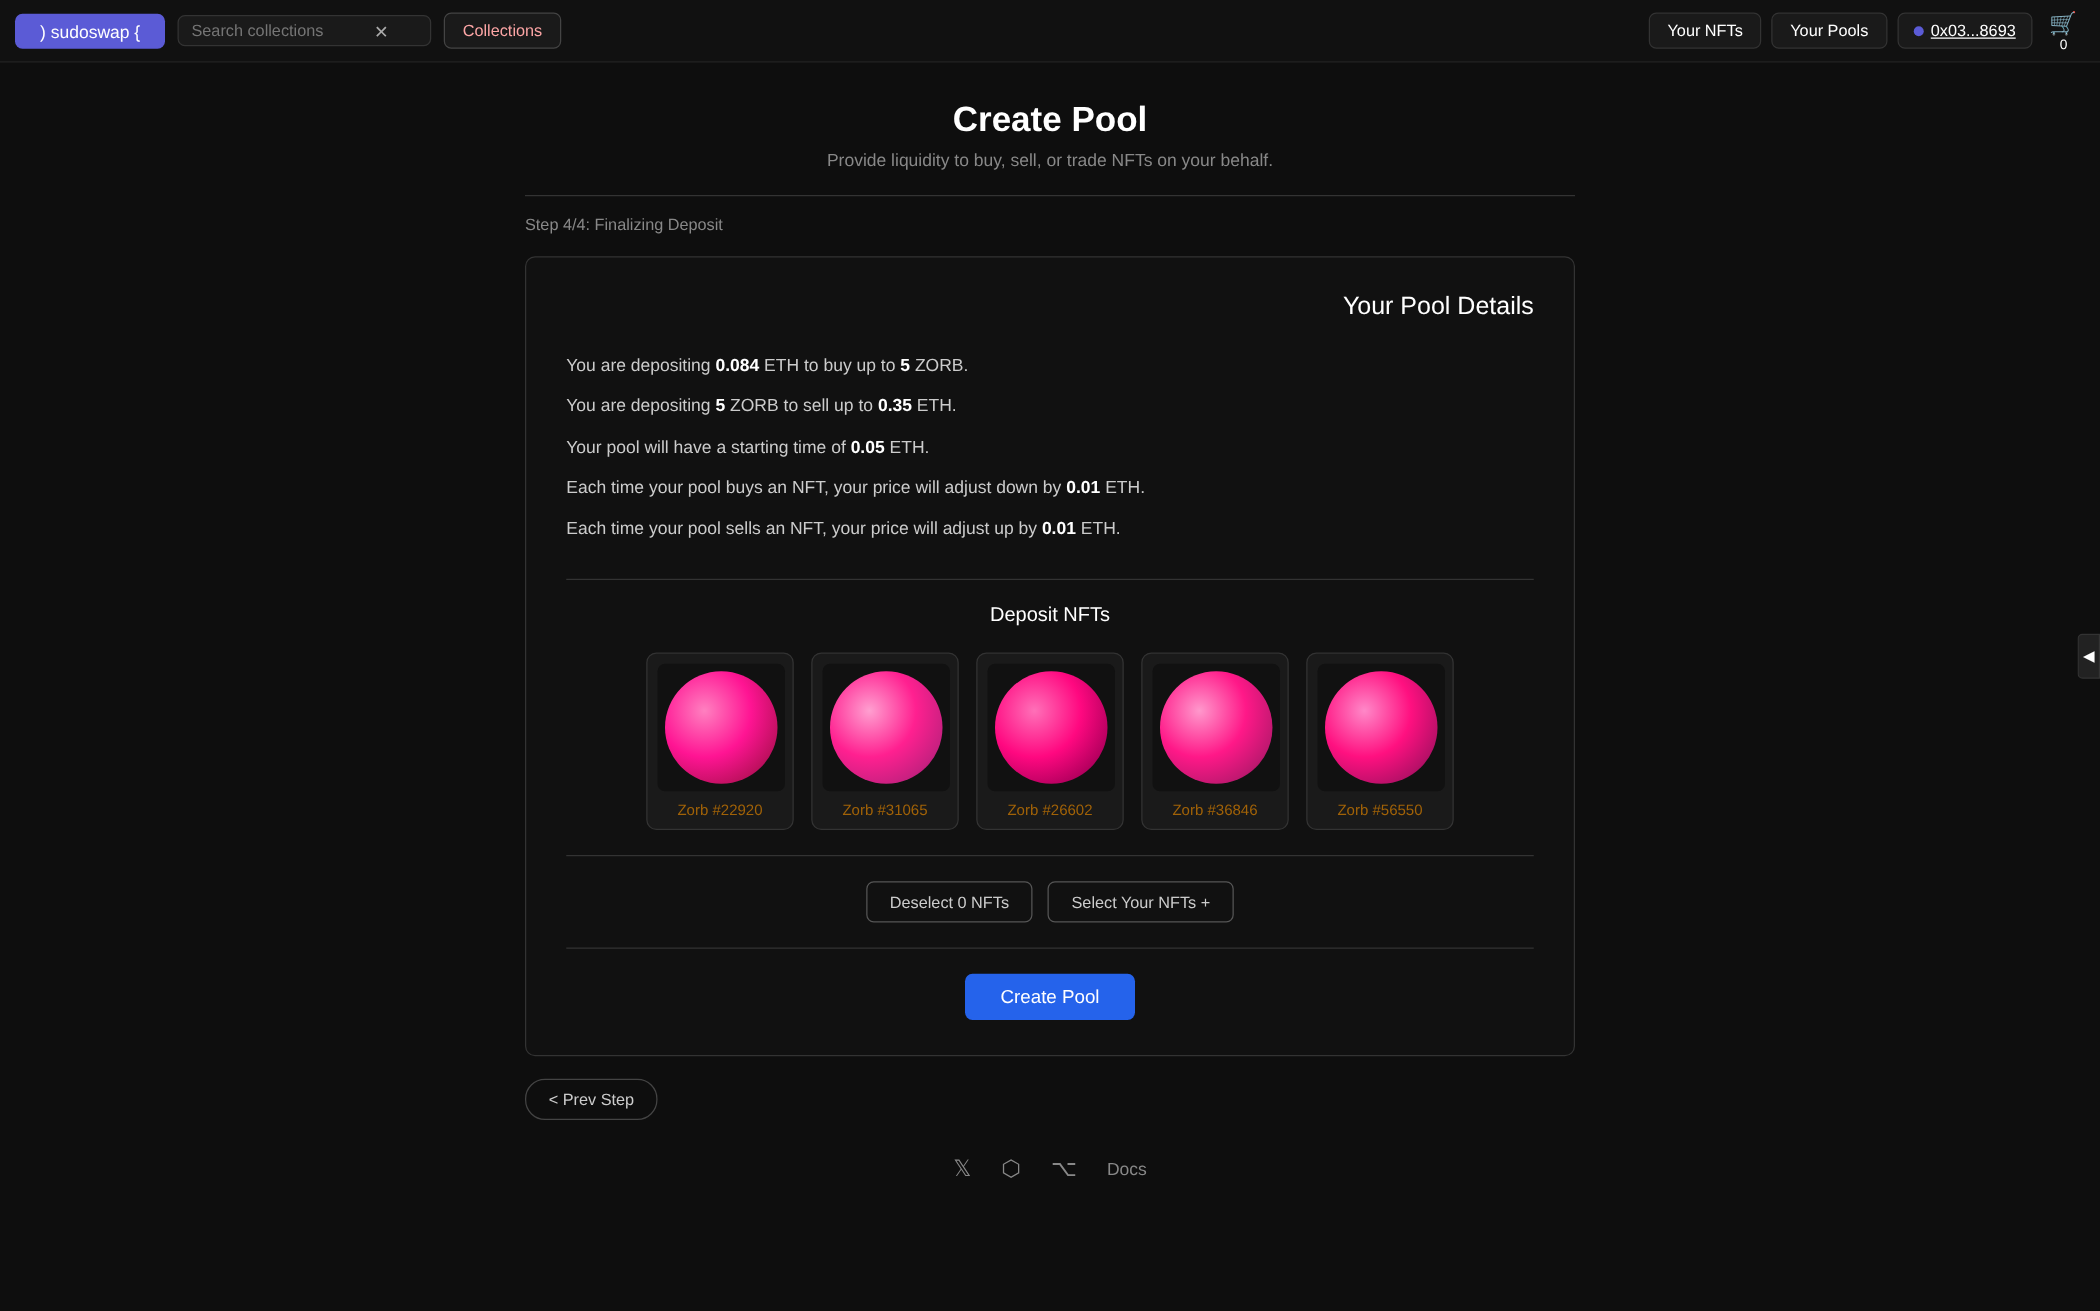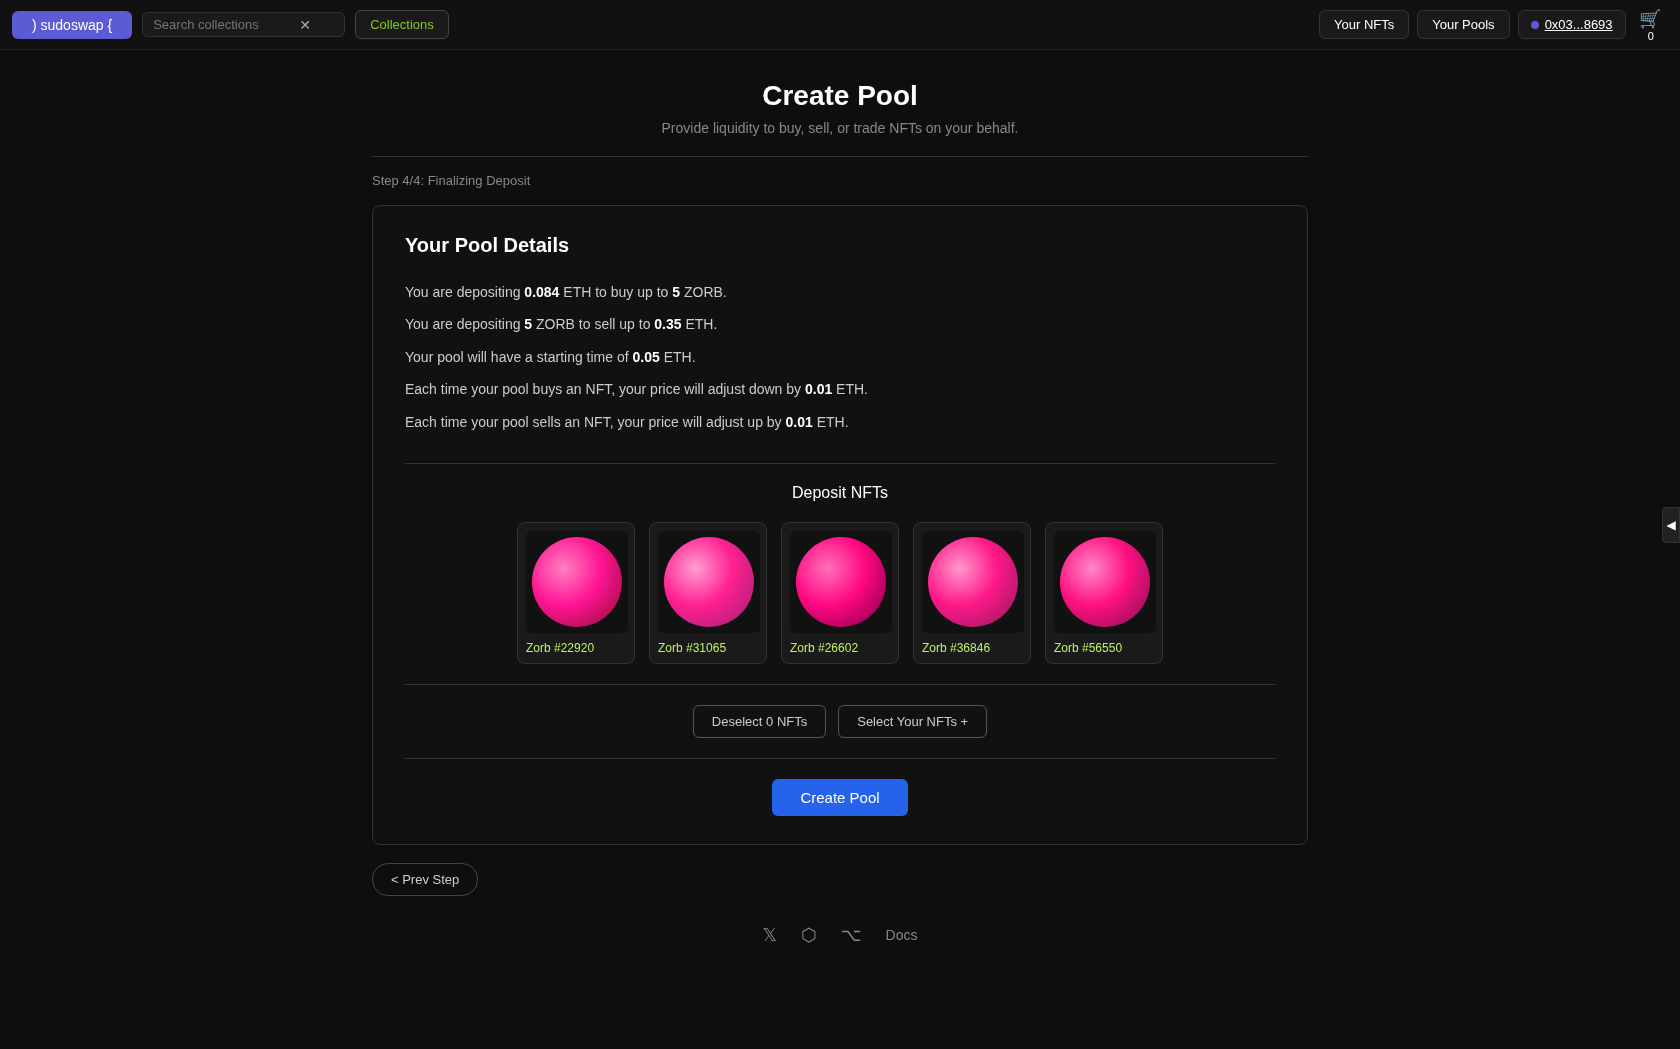--- a/index.html
+++ b/index.html
@@ -53,21 +53,21 @@
     .search-clear {
       background: none;
       border: none;
       color: #aaa;
       cursor: pointer;
       font-size: 14px;
       line-height: 1;
     }
     .collections-btn {
       background: #1a1a1a;
-      color: #84cc16;
+      color: #fca5a5;
       border: 1px solid #444;
       border-radius: 6px;
       padding: 6px 14px;
       font-size: 13px;
       cursor: pointer;
     }
     .spacer { flex: 1; }
     .nav-right {
       display: flex;
       align-items: center;
@@ -135,21 +135,21 @@
       z-index: 10;
     }
 
     
     .main-content {
       display: flex;
       justify-content: center;
       padding: 30px 20px;
     }
     .page-container {
-      width: 936px;
+      width: 840px;
     }
 
     
     .page-title {
       text-align: center;
       font-size: 28px;
       font-weight: 600;
       margin-bottom: 8px;
     }
     .page-subtitle {
@@ -171,23 +171,23 @@
     }
 
     
     .pool-card {
       background: #111;
       border: 1px solid #333;
       border-radius: 8px;
       padding: 28px 32px;
     }
     .pool-card-title {
-      text-align: left;
+      text-align: right;
       font-size: 20px;
-      font-weight: 700;
+      font-weight: 400;
       margin-bottom: 24px;
     }
     .pool-details-section {
       border-bottom: 1px solid #333;
       padding-bottom: 20px;
       margin-bottom: 20px;
     }
     .pool-detail-row {
       font-size: 14px;
       color: #ccc;
@@ -230,23 +230,23 @@
       align-items: center;
       justify-content: center;
       background: #111;
     }
     .nft-zorb {
       width: 90px;
       height: 90px;
       border-radius: 50%;
     }
     .nft-label {
-      text-align: left;
+      text-align: center;
       font-size: 12px;
-      color: #bef264;
+      color: #a16207;
     }
 
     
     .zorb-1 { background: radial-gradient(circle at 35% 35%, #ff80c0, #ff1493 45%, #c01060 75%, #800040); }
     .zorb-2 { background: radial-gradient(circle at 35% 35%, #ff9fd0, #ff2090 45%, #c82080 75%, #800060); }
     .zorb-3 { background: radial-gradient(circle at 35% 35%, #ff70b8, #ff0880 45%, #b80060 75%, #700040); }
     .zorb-4 { background: radial-gradient(circle at 35% 35%, #ff98cc, #ff1888 45%, #c01870 75%, #780040); }
     .zorb-5 { background: radial-gradient(circle at 35% 35%, #ff88c8, #ff1080 45%, #b81068 75%, #700038); }
 
     

